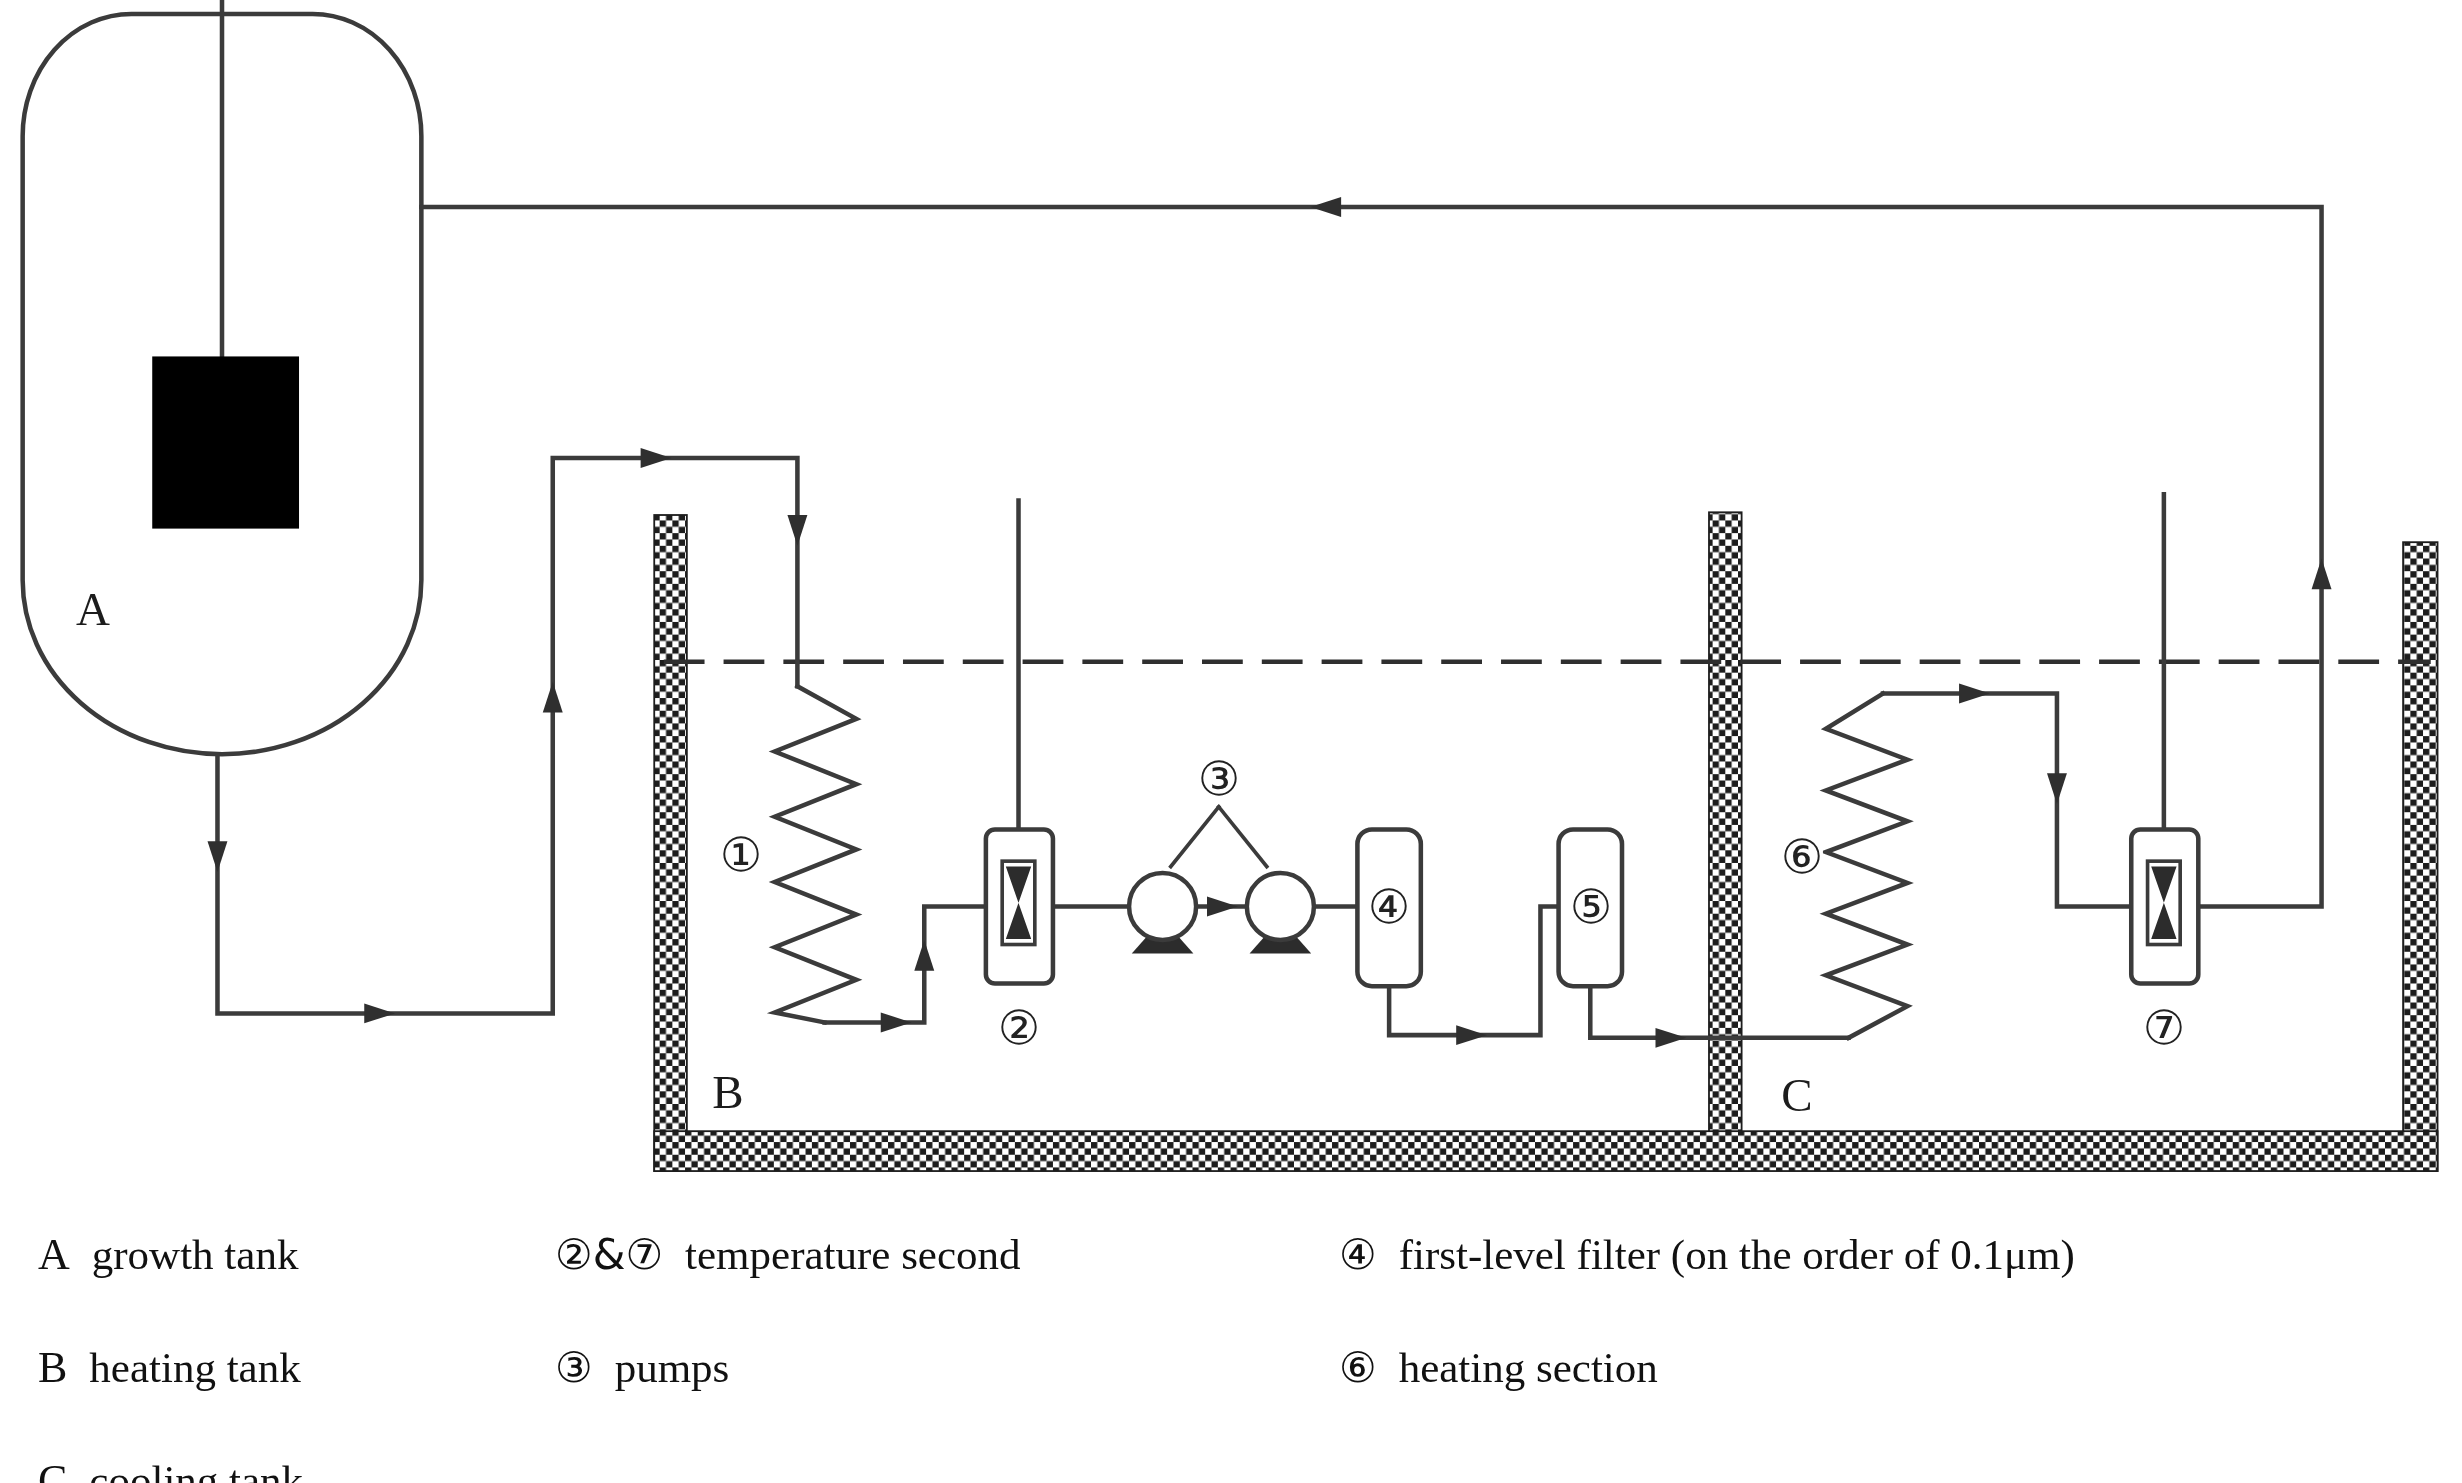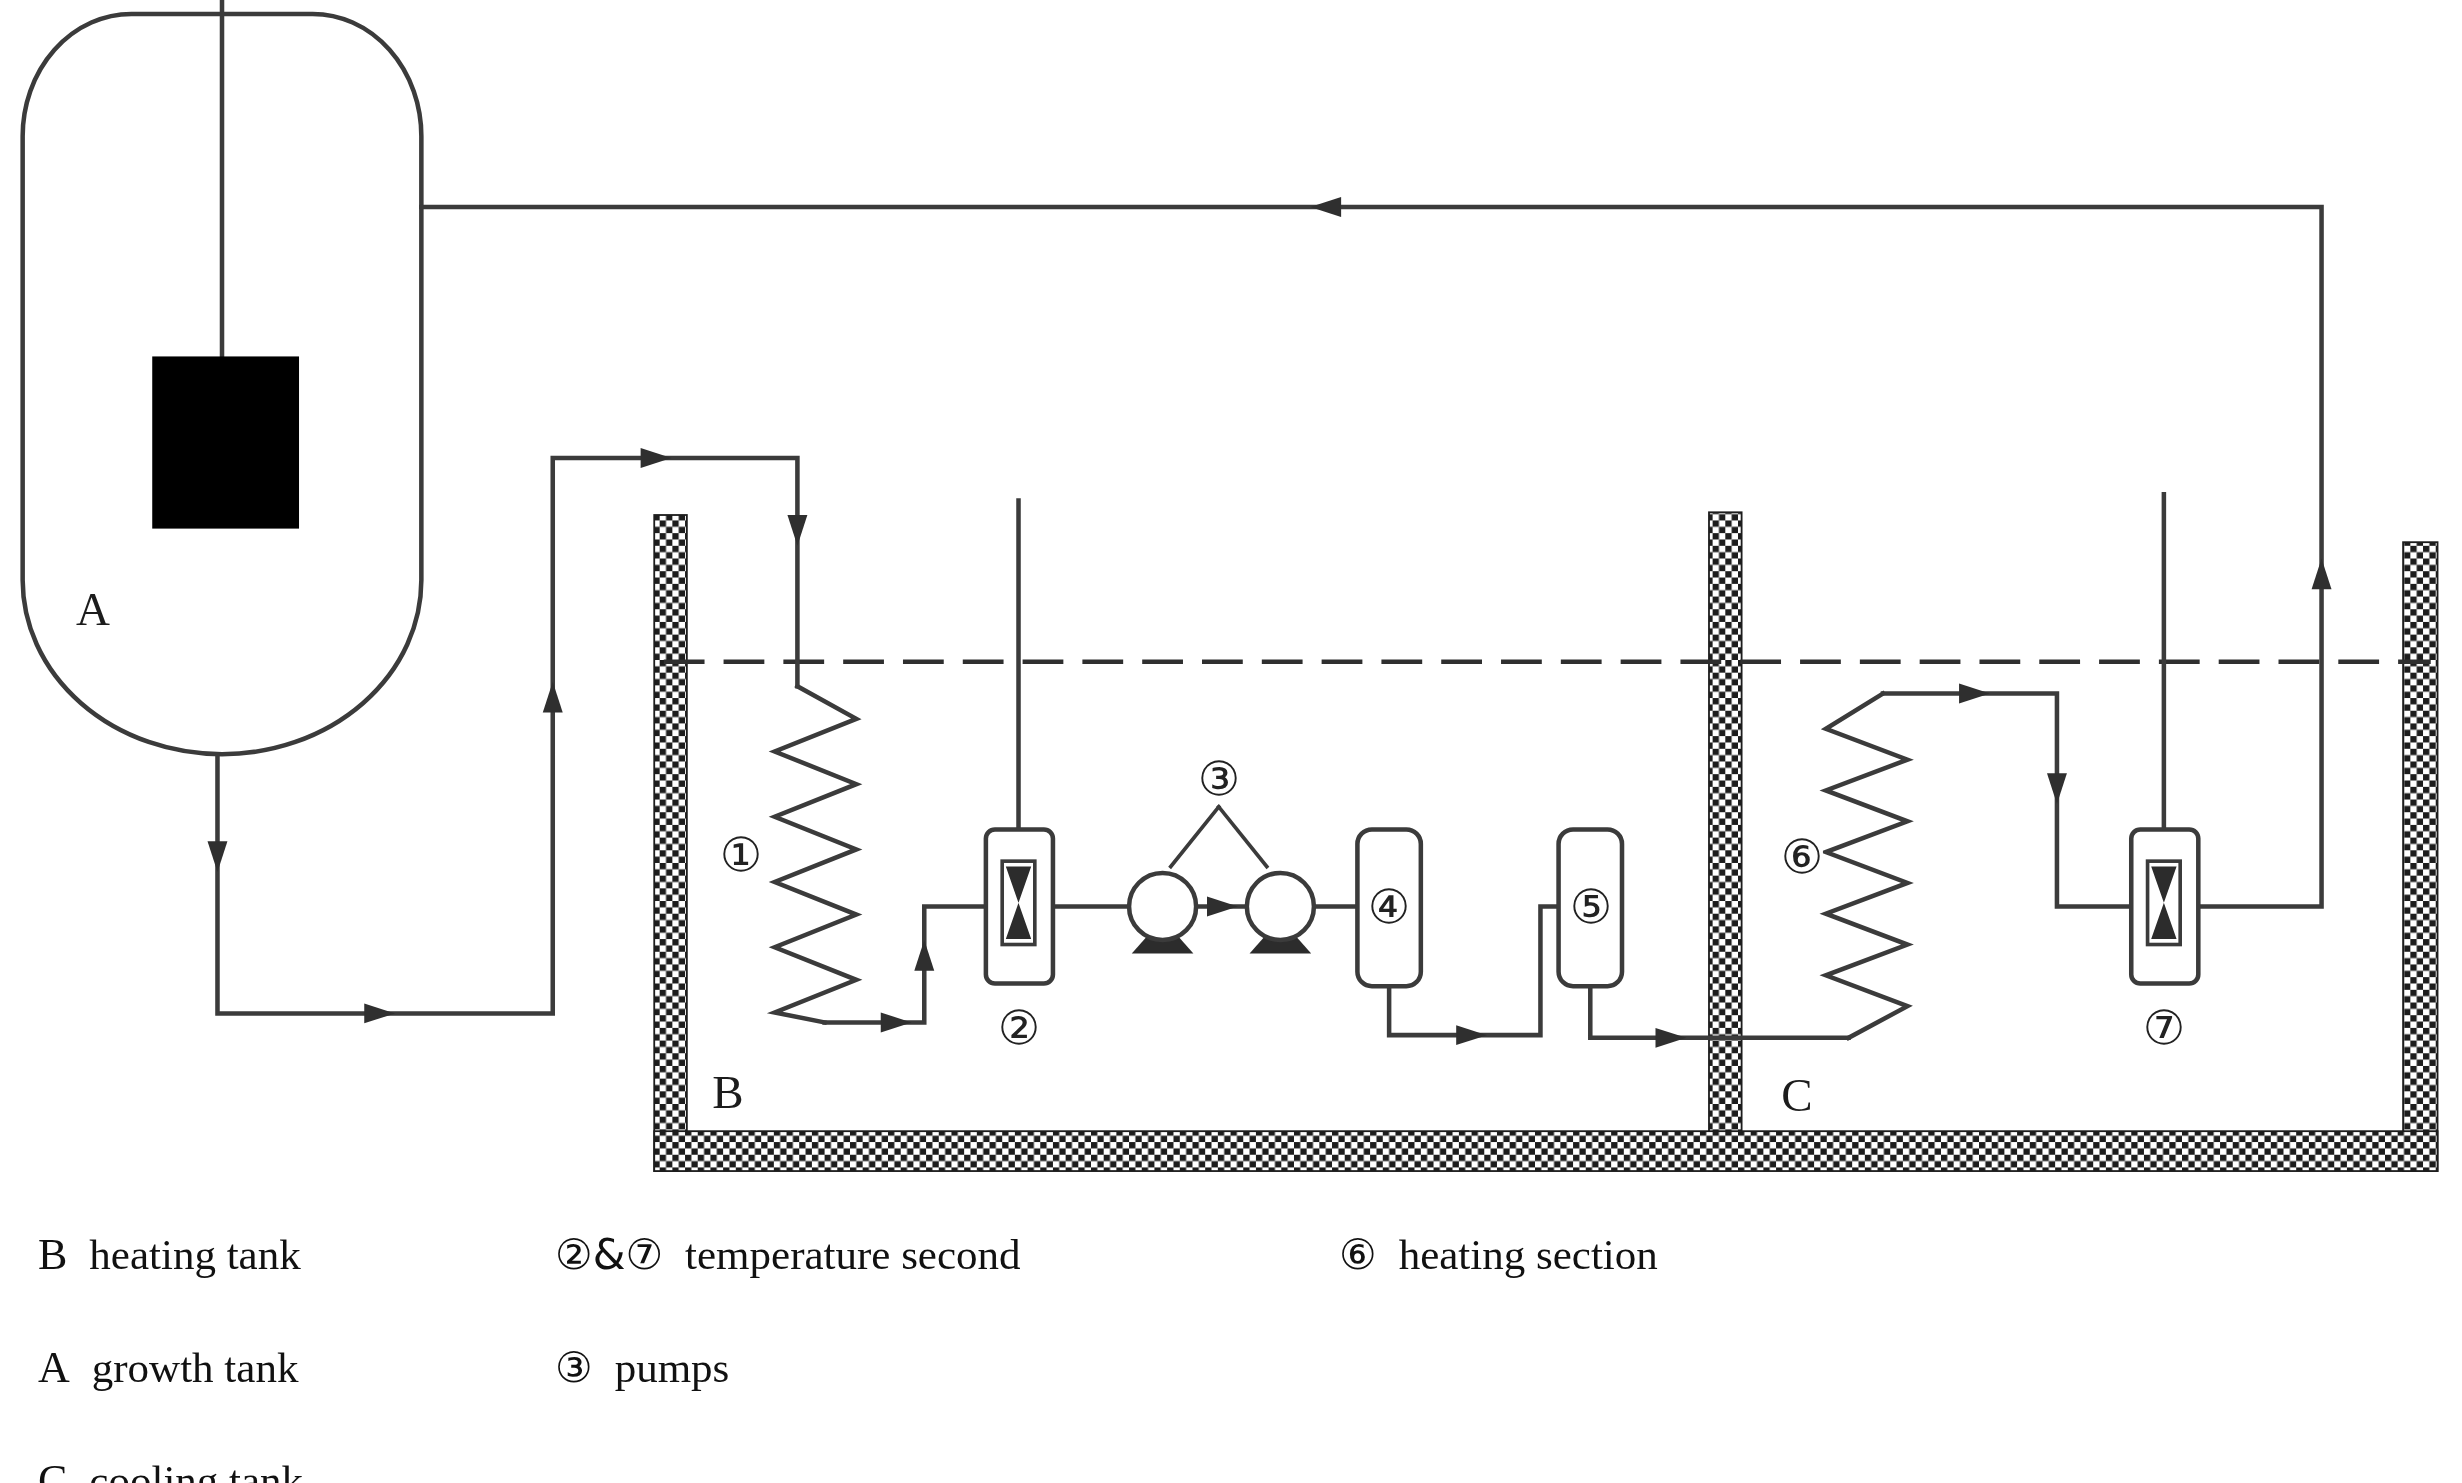--- a/index.html
+++ b/index.html
@@ -150,40 +150,43 @@
   <span class="ncirc" style="left:1019px;top:1027px">②</span>
   <span class="ncirc" style="left:1219px;top:778px">③</span>
   <span class="ncirc" style="left:1389px;top:906px">④</span>
   <span class="ncirc" style="left:1591px;top:906px">⑤</span>
   <span class="ncirc" style="left:1802px;top:856px">⑥</span>
   <span class="ncirc" style="left:2164px;top:1027px">⑦</span>
 
   <div>
     <div class="lcol col-tanks" style="left:38px">
       <div class="lrow">
-        <span class="lkey">B</span><span class="llabel">heating tank</span>
+        <span class="lkey">A</span><span class="llabel">growth tank</span>
       </div>
       <div class="lrow">
-        <span class="lkey">A</span><span class="llabel">growth tank</span>
+        <span class="lkey">B</span><span class="llabel">heating tank</span>
       </div>
       <div class="lrow">
         <span class="lkey">C</span><span class="llabel">cooling tank</span>
       </div>
     </div>
 
     <div class="lcol col-parts" style="left:555px">
       <div class="lrow">
         <span class="lkey">②&amp;⑦</span><span class="llabel">temperature second</span>
       </div>
       <div class="lrow">
         <span class="lkey">③</span><span class="llabel">pumps</span>
       </div>
     </div>
 
     <div class="lcol col-filters" style="left:1339px">
       <div class="lrow">
+        <span class="lkey">④</span><span class="llabel">first-level filter (on the order of 0.1μm)</span>
+      </div>
+      <div class="lrow">
         <span class="lkey">⑥</span><span class="llabel">heating section</span>
       </div>
     </div>
   </div>
 
 </div>
 
 
 </body></html>

